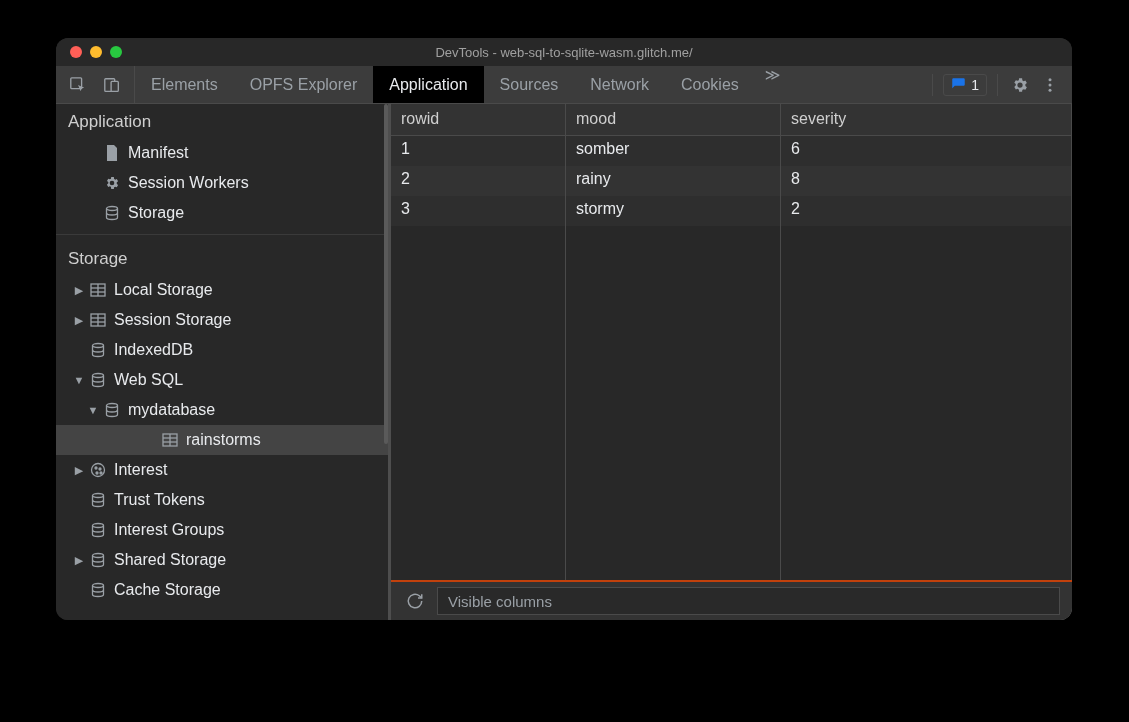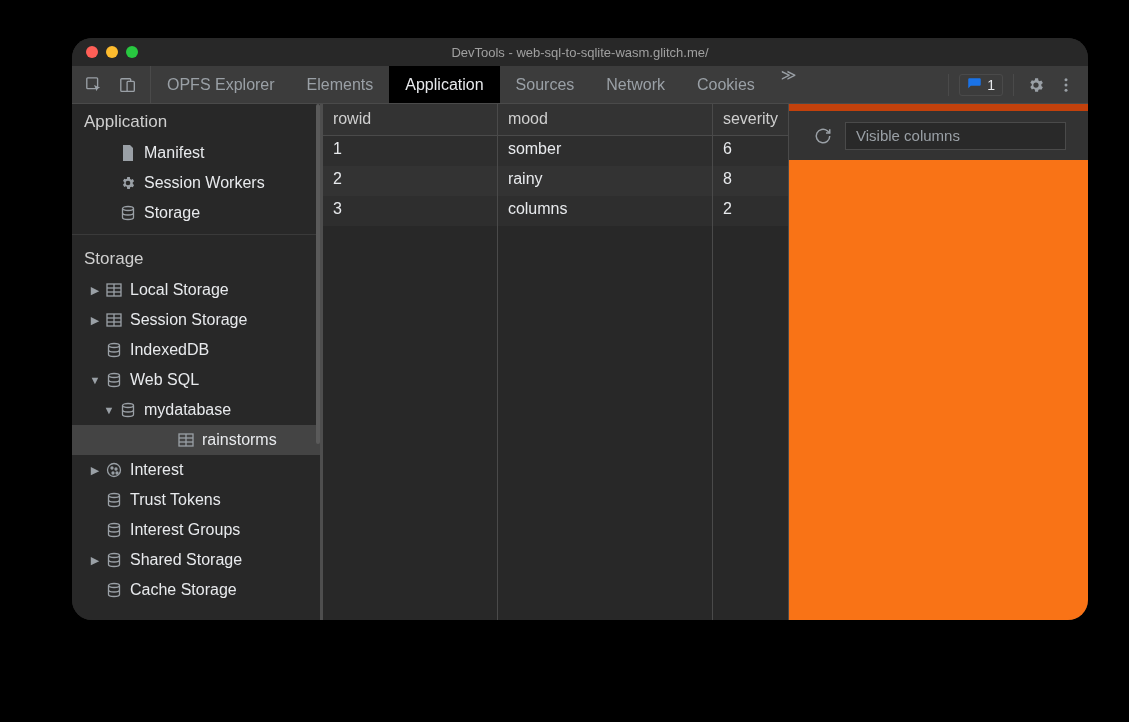--- a/index.html
+++ b/index.html
@@ -12,26 +12,25 @@
     height: 722px;
     position: relative;
   }
   .window {
     position: absolute;
     left: 56px;
     top: 38px;
     width: 1016px;
     height: 582px;
     background: #282828;
-    border-radius: 20px;
+    border-radius: 12px;
     display: flex;
     flex-direction: column;
     overflow: hidden;
     box-shadow: 0 20px 60px rgba(0,0,0,0.6);
-    margin-left: 16px;
   }
   .titlebar {
     height: 28px;
     background: #282828;
     display: flex;
     align-items: center;
     position: relative;
     border-top-left-radius: 12px;
     border-top-right-radius: 12px;
   }
@@ -169,22 +168,22 @@
   .tree-item .twisty.empty { visibility: hidden; }
   .tree-item .ticon { width: 20px; display:flex; align-items:center; justify-content:center; margin-right: 6px; color:#9aa0a6;}
   .tree-item.indent1 { padding-left: 30px; }
   .tree-item.indent3 { padding-left: 104px; }
   .tree-item.selected { background: #444444; }
   .section-divider { height:1px; background:#3a3a3a; margin: 6px 0; }
 
   .main {
     flex: 1;
     display: flex;
-    flex-direction: row;
-    background: #f97316;
+    flex-direction: column;
+    background: #737373;
   }
   .grid {
     flex: 1;
     display: flex;
     flex-direction: column;
   }
   .grid-header, .grid-row {
     display: grid;
     grid-template-columns: 175px 215px 1fr;
     border-bottom: 1px solid #4a4a4a;
@@ -208,25 +207,25 @@
   .grid-row:nth-child(even) { background: #333333; }
   .grid-filler {
     flex:1;
     display:grid;
     grid-template-columns: 175px 215px 1fr;
     background:#282828;
   }
   .grid-filler > div { border-right:1px solid #4a4a4a; }
 
   .footer {
-    height: 56px;
-    border-top: 7px solid #c2410c;
-    display: flex;
-    align-items: center;
-    padding: 0 22px;
+    height: 40px;
+    border-top: 2px solid #c2410c;
+    display: flex;
+    align-items: center;
+    padding: 0 12px;
     gap: 10px;
     background: #333333;
   }
   .filter-input {
     flex: 1;
     height: 28px;
     background: #292929;
     border: 1px solid #4a4a4a;
     color: #9aa0a6;
     padding: 0 10px;
@@ -257,22 +256,22 @@
           </svg>
       </div>
       <div class="icon-btn">
         <svg width="18" height="18" viewBox="0 0 20 20" fill="none" stroke="currentColor" stroke-width="1.5">
             <rect x="2" y="3" width="11" height="14" rx="1"></rect>
             <rect x="9" y="6" width="8" height="11" rx="1" fill="#3c3c3c"></rect>
           </svg>
       </div>
     </div>
     <div class="tabs">
+      <div class="tab">Elements</div>
       <div class="tab">OPFS Explorer</div>
-      <div class="tab">Elements</div>
       <div class="tab active">Application</div>
       <div class="tab">Sources</div>
       <div class="tab">Network</div>
       <div class="tab">Cookies</div>
     </div>
     <div class="chevrons">≫</div>
     <div class="toolbar-right">
       <div class="divider-v"></div>
       <div class="badge">
         <svg width="15" height="15" viewBox="0 0 24 24" fill="currentColor">
@@ -473,21 +472,21 @@
             <div class="cell">somber</div>
             <div class="cell">6</div>
           </div>
           <div class="grid-row">
             <div class="cell">2</div>
             <div class="cell">rainy</div>
             <div class="cell">8</div>
           </div>
           <div class="grid-row">
             <div class="cell">3</div>
-            <div class="cell">columns</div>
+            <div class="cell">stormy</div>
             <div class="cell">2</div>
           </div>
           <div class="grid-filler">
               <div></div>
               <div></div>
               <div></div>
             </div>
         </div>
       </div>
       <div class="footer">

